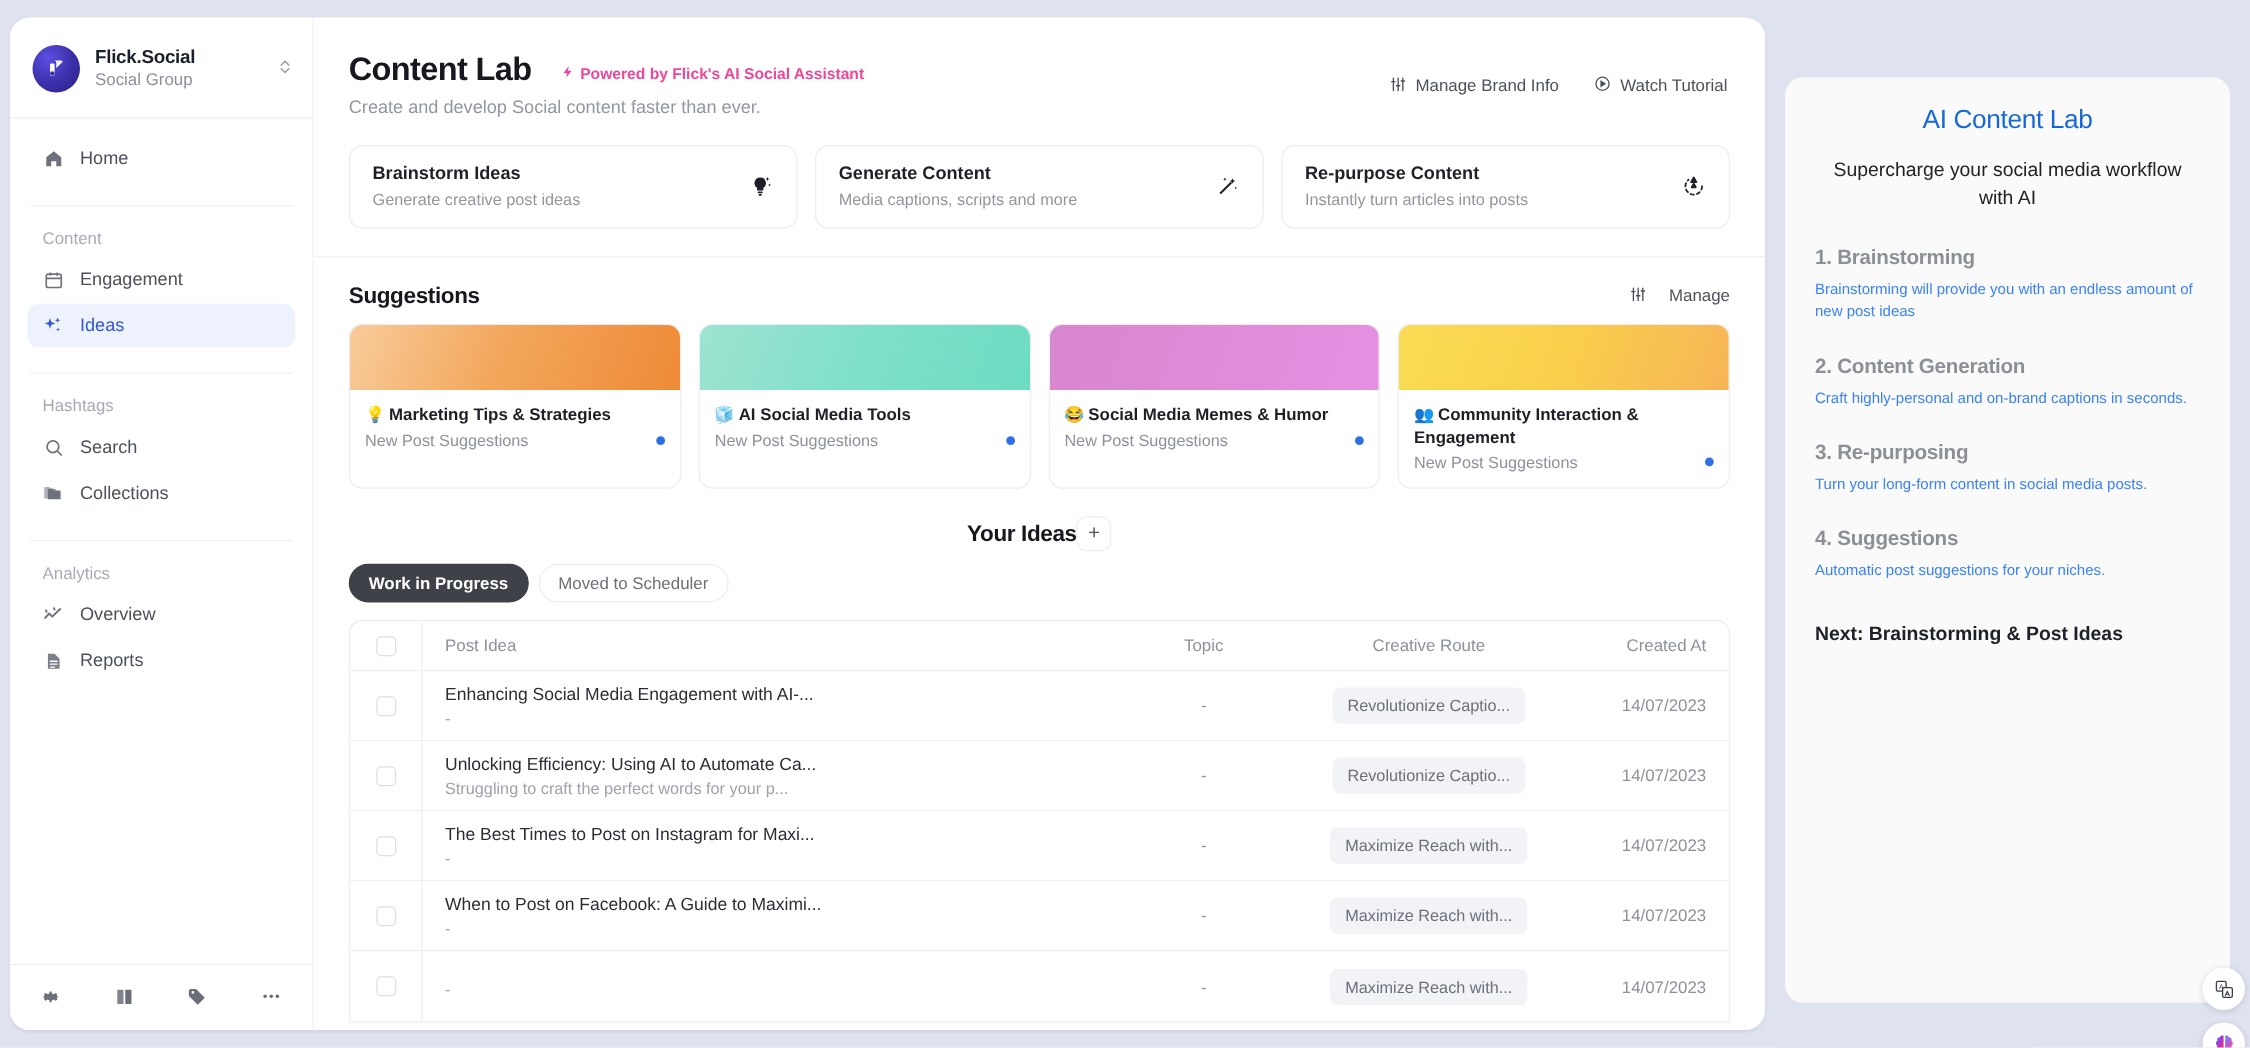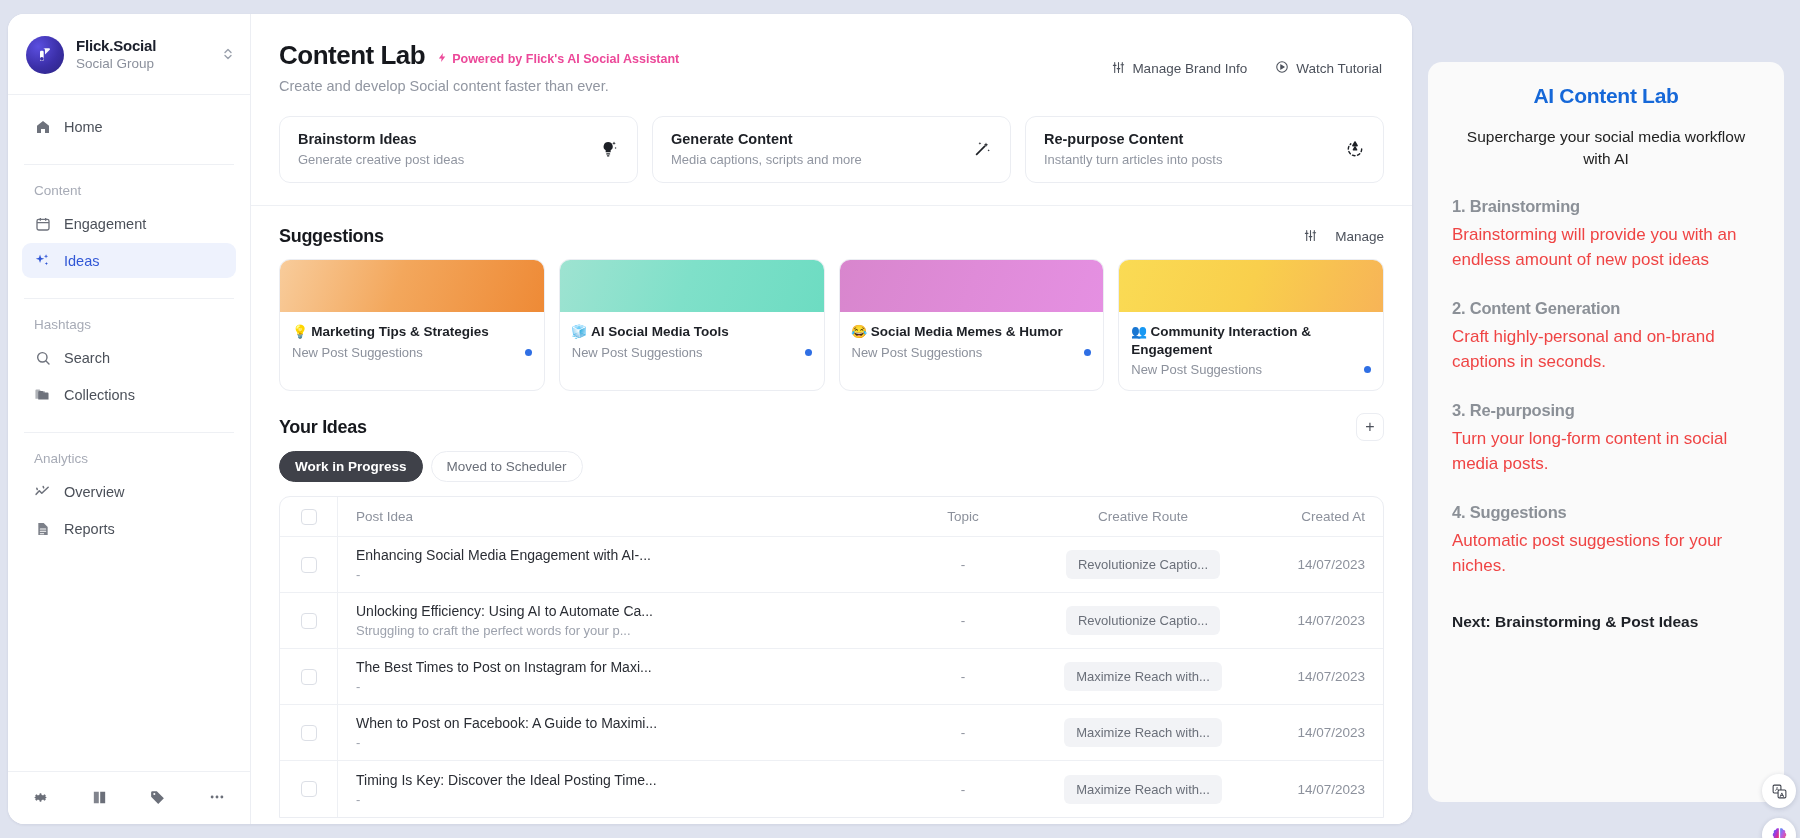--- a/index.html
+++ b/index.html
@@ -70,21 +70,21 @@
   .sidebar-footer {
     border-top: 1px solid #eef0f4;
     padding: 16px 24px 18px 24px;
     display: flex; align-items: center; justify-content: space-between;
   }
   .sidebar-footer .fico { color:#6b6f79; display:flex; align-items:center; cursor:pointer;}
 
   
   .main { flex: 1 1 auto; display: flex; flex-direction: column; overflow: hidden; background:#fff;}
   .main-head { padding: 26px 28px 0 28px; position: relative; }
-  .title-row { display: flex; align-items: baseline; gap: 12px; }
+  .title-row { display: flex; align-items: baseline; gap: 24px; }
   .page-title { font-size: 26px; font-weight: 700; color: #16181d; letter-spacing: -.5px;}
   .powered {
     display:flex; align-items:center; gap: 4px;
     font-size: 12.5px; font-weight: 700; color: #ec4899;
   }
   .page-sub { font-size: 14.5px; color: #9196a1; margin-top: 7px; }
   .head-actions {
     position: absolute; right: 30px; top: 46px;
     display: flex; gap: 28px; align-items: center;
   }
@@ -132,21 +132,21 @@
   .sugg-name {
     font-size: 13.5px; font-weight: 700; color:#1d2026; line-height: 1.3;
   }
   .sugg-name .emo { font-size: 13px; margin-right: 3px; }
   .sugg-meta { font-size: 13px; color:#8c919c; margin-top: 4px; }
   .sugg-dot {
     position:absolute; right: 12px; bottom: 17px;
     width: 7px; height: 7px; border-radius: 50%; background: #2f6fe4;
   }
 
-  .ideas-head { display:flex; align-items:center; justify-content:space-between; padding: 22px 0 10px 0; }
+  .ideas-head { display:flex; align-items:center; justify-content:center; padding: 22px 0 10px 0; }
   .add-btn {
     width: 28px; height: 28px; border-radius: 8px; border: 1px solid #ebedf2;
     background:#fff; display:flex; align-items:center; justify-content:center;
     color:#4c515b; font-size: 16px; cursor:pointer; line-height: 1;
   }
   .tabs { display:flex; gap: 8px; padding-bottom: 14px; }
   .tab {
     padding: 7px 15px; border-radius: 20px; font-size: 13.5px; cursor: pointer;
     border: 1px solid #ebedf2; color:#6a6f79; background:#fff;
   }
@@ -178,25 +178,25 @@
   
   .right-panel {
     position: absolute;
     right: 16px; top: 62px;
     width: 356px; height: 740px;
     background: #fafafa;
     border-radius: 14px;
     padding: 22px 24px 0 24px;
     overflow: hidden;
   }
-  .rp-title { font-size: 21px; font-weight: 700; color:#1668d8; text-align:center; letter-spacing:-.3px;}
+  .rp-title { font-size: 21px; font-weight: 400; color:#1668d8; text-align:center; letter-spacing:-.3px;}
   .rp-sub { font-size: 15.5px; color:#222; text-align:center; margin-top: 18px; line-height:1.45;}
   .rp-step { margin-top: 26px; }
   .rp-step-h { font-size: 16.5px; font-weight: 700; color:#8b9097; letter-spacing:-.2px;}
-  .rp-step-b { font-size: 17px; color:#ef4444; margin-top: 6px; line-height: 1.5;}
+  .rp-step-b { font-size: 12px; color:#3b82f6; margin-top: 6px; line-height: 1.5;}
   .rp-next { font-size: 15.5px; font-weight: 700; color:#1d2026; margin-top: 34px;}
 
   
   .fab {
     position: absolute; right: 4px;
     width: 34px; height: 34px; border-radius: 50%;
     background:#fff; box-shadow: 0 1px 5px rgba(20,30,60,.16);
     display:flex; align-items:center; justify-content:center; cursor:pointer;
   }
   .fab-translate { top: 774px; }
@@ -563,21 +563,20 @@
               <span class="route-pill">Maximize Reach with...</span>
             </div>
           <div class="c-date">14/07/2023</div>
         </div>
 
         <div class="trow tbody-row">
           <div class="c-check">
               <span class="cb"></span>
             </div>
           <div class="c-idea">
-            <div class="idea-title">Timing Is Key: Discover the Ideal Posting Time...</div>
             <div class="idea-sub">-</div>
           </div>
           <div class="c-topic">-</div>
           <div class="c-route">
               <span class="route-pill">Maximize Reach with...</span>
             </div>
           <div class="c-date">14/07/2023</div>
         </div>
       </div>
 

